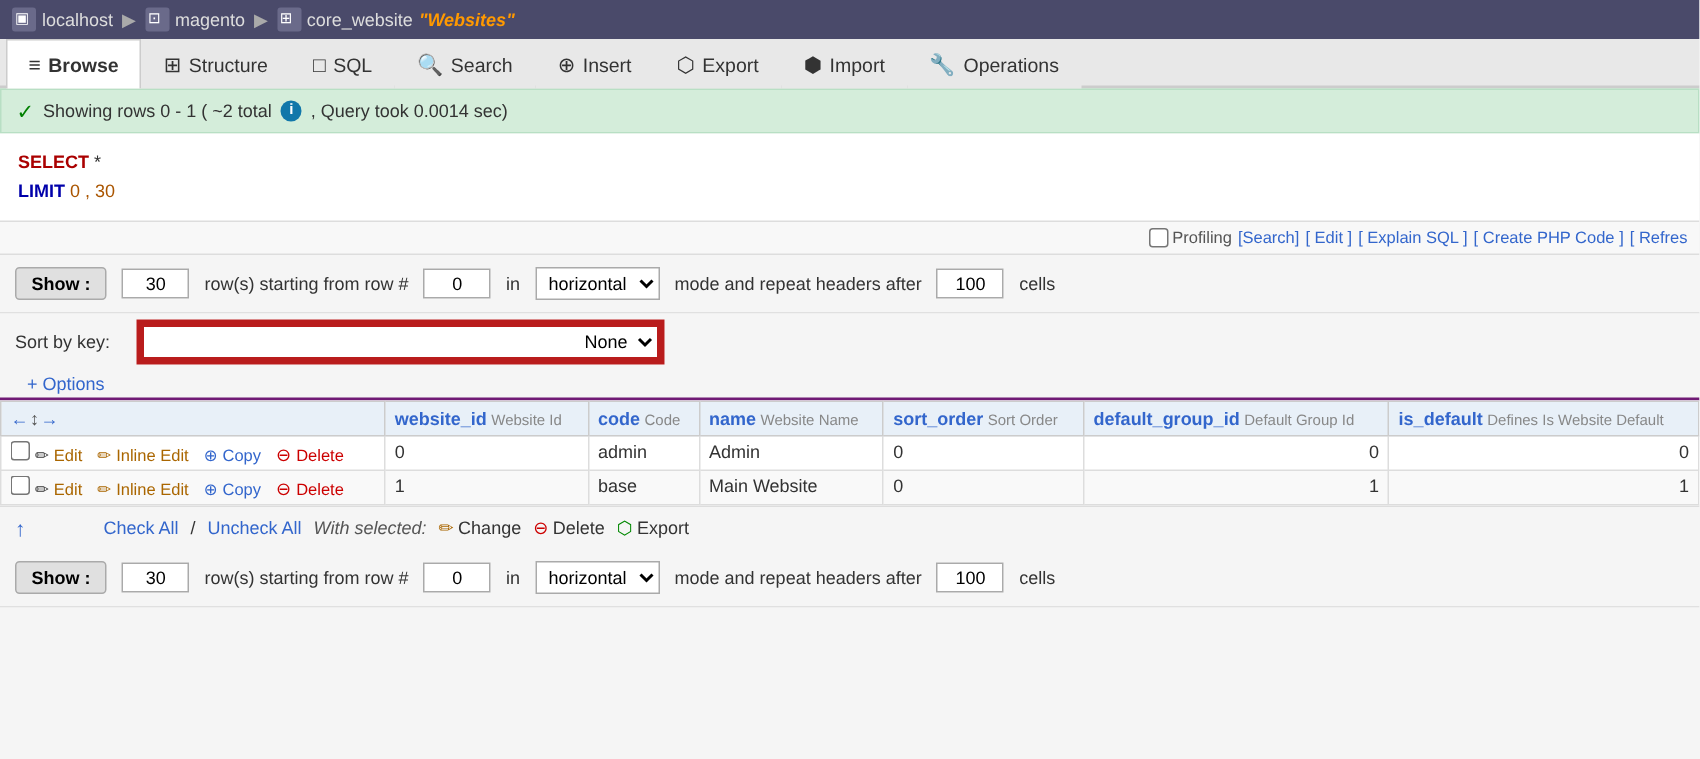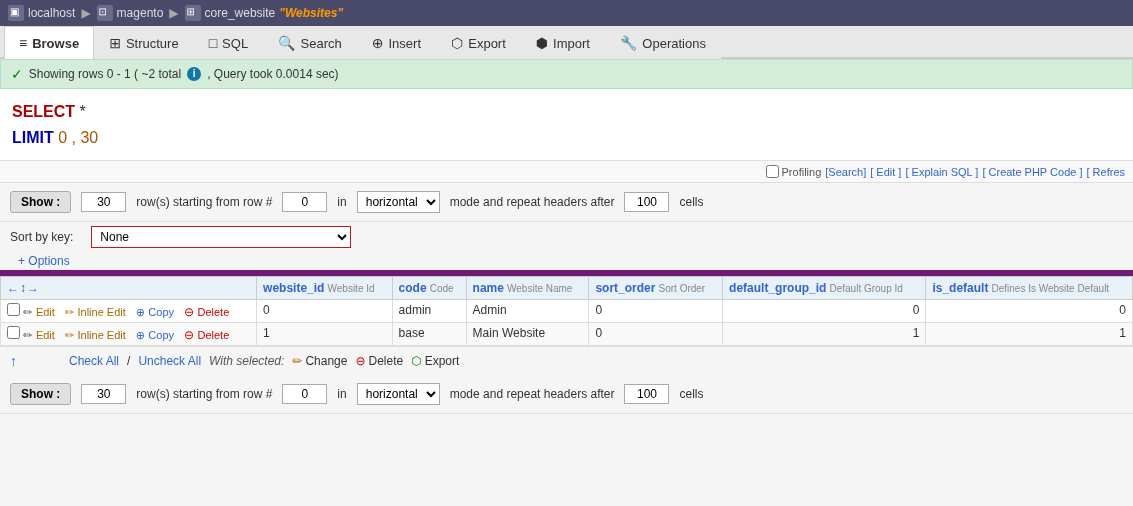--- a/index.html
+++ b/index.html
@@ -78,21 +78,21 @@
       font-size: 10px;
       font-weight: bold;
       cursor: pointer;
     }
 
     
     .sql-area {
       background: #fff;
       padding: 10px 12px;
       border-bottom: 1px solid #ddd;
-      font-size: 16px;
+      font-size: 12px;
       line-height: 1.6;
     }
     .sql-kw { color: #a00; font-weight: bold; }
     .sql-kw2 { color: #00a; font-weight: bold; }
     .sql-str { color: #070; }
     .sql-num { color: #a50; }
 
     
     .toolbar-row {
       background: #f8f8f8;
@@ -154,25 +154,26 @@
     
     .sort-row {
       padding: 4px 10px;
       display: flex;
       align-items: center;
       gap: 18px;
       background: #f5f5f5;
       font-size: 12px;
     }
     .sort-select {
-      border: 1px solid #b91c1c;
+      border: 5px solid #b91c1c;
       padding: 2px 4px;
       font-size: 12px;
       background: #fff;
-      width: 260px;
+      width: 352px;
+      text-align: right;
     }
     .options-link { color: #36c; cursor: pointer; padding: 2px 8px; }
 
     
     .data-table-wrap {
       overflow-x: auto;
       background: #fff;
     }
     .data-table {
       width: 100%;
@@ -342,21 +343,21 @@
   <span>cells</span>
 </div>
 
 <div class="sort-row">
   <span>Sort by key:</span>
   <select class="sort-select">
     <option>None</option>
     <option>PRIMARY</option>
   </select>
 </div>
-<div style="padding:2px 10px; background:#f5f5f5; border-bottom:6px solid #701a75;">
+<div style="padding:2px 10px; background:#f5f5f5; border-bottom:2px solid #701a75;">
   <a class="options-link">+ Options</a>
 </div>
 
 <div class="data-table-wrap">
   <table class="data-table">
     <thead>
       <tr>
         <th class="select-arrow-th">
           <div class="arrow-nav-cell">
             <span class="arr-left">←</span>

